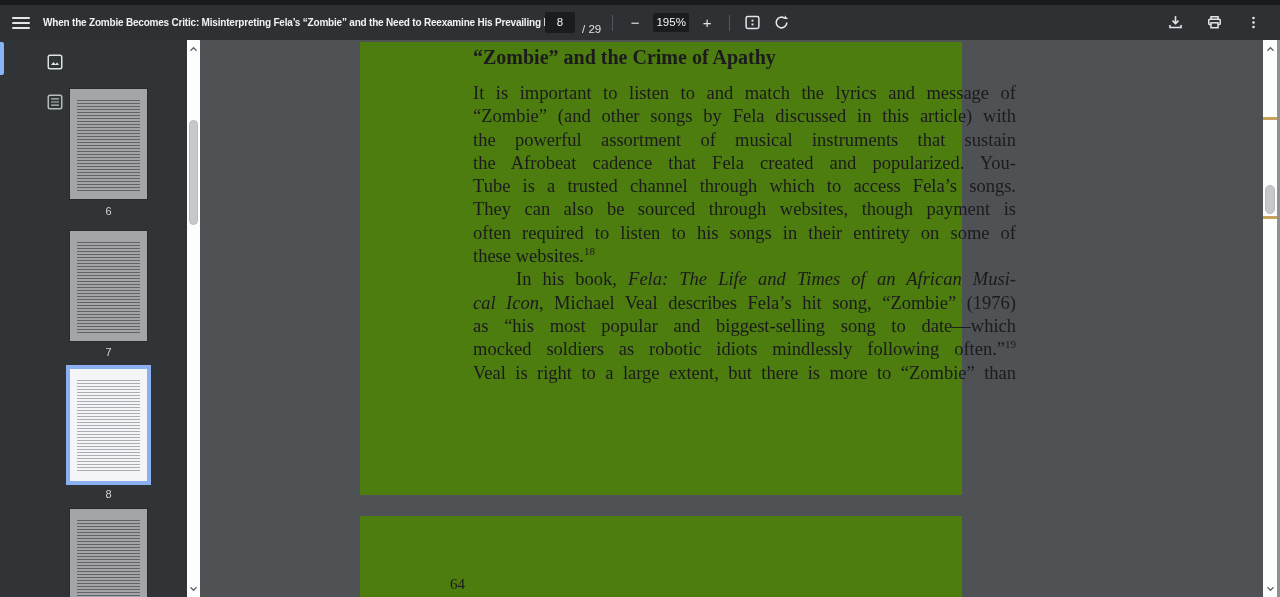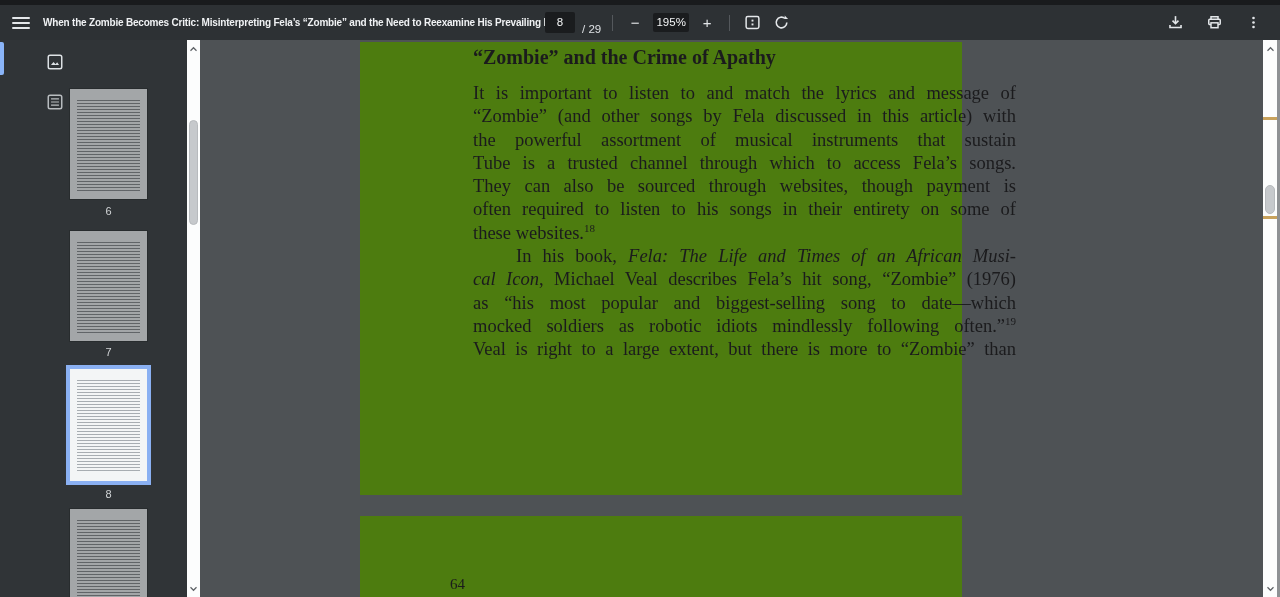--- a/index.html
+++ b/index.html
@@ -182,20 +182,21 @@
     </div>
   </div>
 
   <div class="page page1 doc-serif">
     <div class="doc-heading">“Zombie” and the Crime of Apathy</div>
     <div class="doc-body">
       <div>
           <div class="pline"><span>It is important to listen to and match the lyrics and message of</span></div>
           <div class="pline"><span>“Zombie” (and other songs by Fela discussed in this article) with</span></div>
           <div class="pline"><span>the powerful assortment of musical instruments that sustain</span></div>
+          <div class="pline"><span>the Afrobeat cadence that Fela created and popularized. You-</span></div>
           <div class="pline"><span>Tube is a trusted channel through which to access Fela’s songs.</span></div>
           <div class="pline"><span>They can also be sourced through websites, though payment is</span></div>
           <div class="pline"><span>often required to listen to his songs in their entirety on some of</span></div>
           <div class="pline end"><span>these websites.</span><sup>18</sup></div>
         </div>
       <div>
           <div class="pline indent"><span>In his book, </span><span class="it">Fela: The Life and Times of an African Musi-</span></div>
           <div class="pline"><span class="it">cal Icon</span><span>, Michael Veal describes Fela’s hit song, “Zombie” (1976)</span></div>
           <div class="pline"><span>as “his most popular and biggest-selling song to date—which</span></div>
           <div class="pline"><span>mocked soldiers as robotic idiots mindlessly following often.”</span><sup>19</sup></div>

